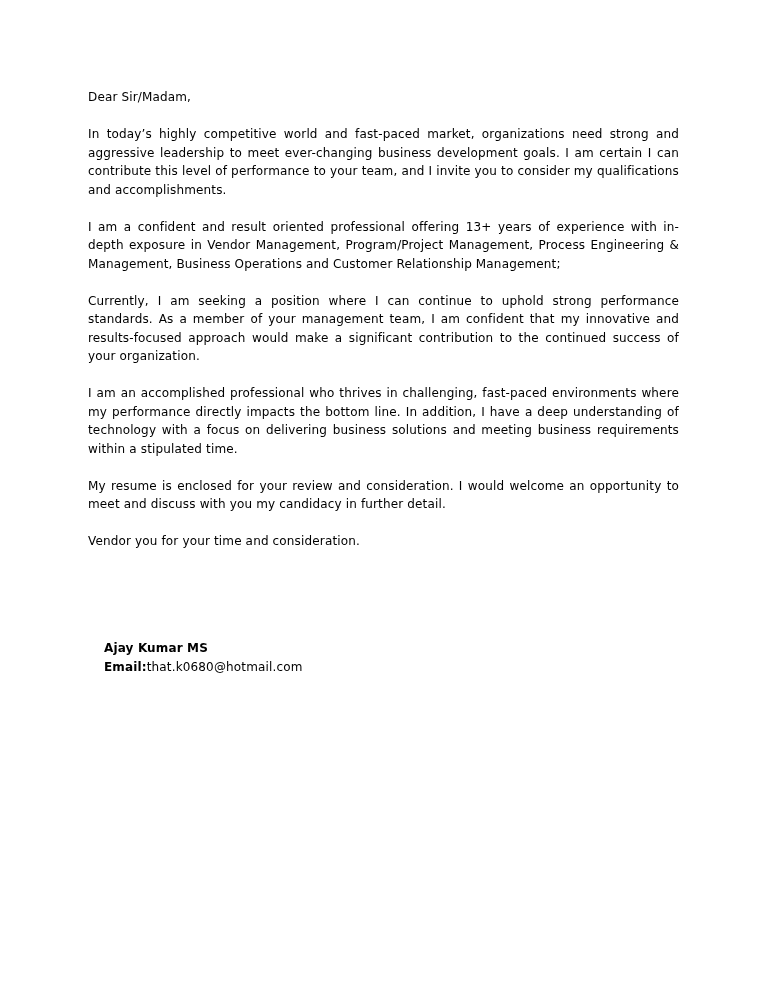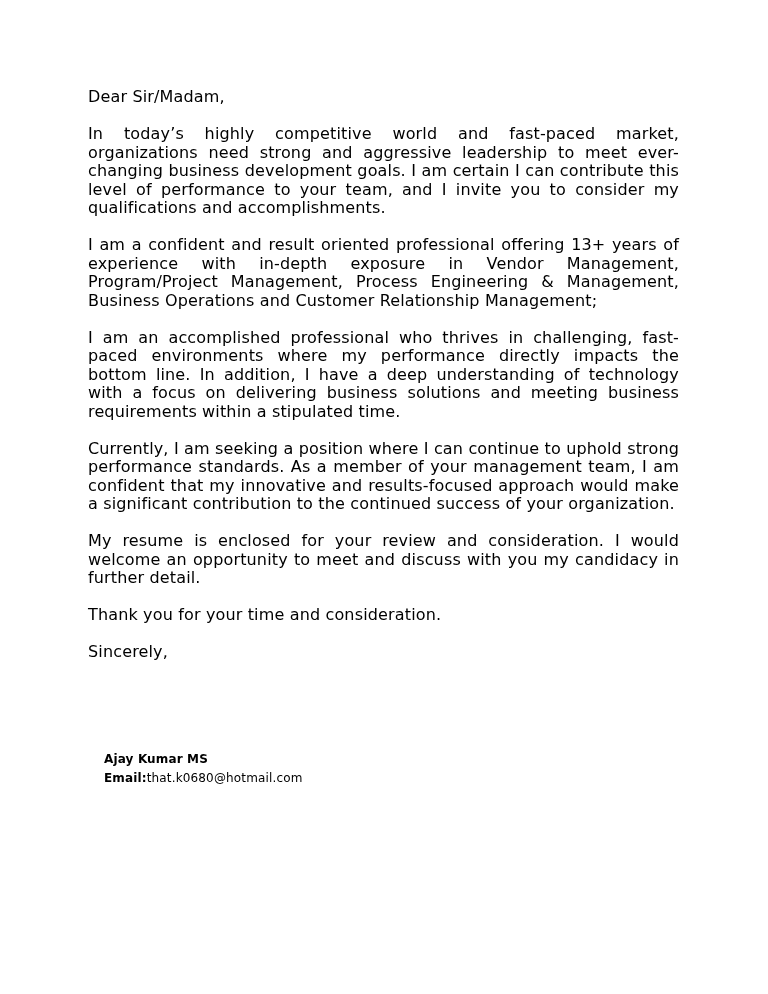--- a/index.html
+++ b/index.html
@@ -23,21 +23,21 @@
     overflow: hidden;
   }
   .letter-body {
     position: absolute;
     left: 88px;
     top: 88px;
     width: 591px;
   }
   .para {
     margin: 0 0 18.5px 0;
-    font-size: 16px;
+    font-size: 12px;
     line-height: 18.5px;
     text-align: justify;
     text-justify: inter-word;
     letter-spacing: 0.15px;
   }
   .para.salutation,
   .para.closing-line,
   .para.signoff {
     text-align: left;
   }
@@ -76,29 +76,28 @@
 <div class="page">
 
   <div class="letter-body">
 
     <p class="para salutation">Dear Sir/Madam,</p>
 
     <p class="para spaced">In today’s highly competitive world and fast-paced market, organizations need strong and aggressive leadership to meet ever-changing business development goals. I am certain I can contribute this level of performance to your team, and I invite you to consider my qualifications and accomplishments.</p>
 
     <p class="para spaced"><span>I am a confident and result oriented professional offering </span><span class="bold">13+ years</span><span> of experience with in-depth exposure in </span><span class="bold">Vendor Management, Program/Project Management, Process Engineering &amp; Management, Business Operations and Customer Relationship Management;</span></p>
 
+    <p class="para spaced">Currently, I am seeking a position where I can continue to uphold strong performance standards. As a member of your management team, I am confident that my innovative and results-focused approach would make a significant contribution to the continued success of your organization.</p>
+
     <p class="para spaced">I am an accomplished professional who thrives in challenging, fast-paced environments where my performance directly impacts the bottom line. In addition, I have a deep understanding of technology with a focus on delivering business solutions and meeting business requirements within a stipulated time.</p>
-
-    <p class="para spaced">Currently, I am seeking a position where I can continue to uphold strong performance standards. As a member of your management team, I am confident that my innovative and results-focused approach would make a significant contribution to the continued success of your organization.</p>
 
     <p class="para spaced">My resume is enclosed for your review and consideration. I would welcome an opportunity to meet and discuss with you my candidacy in further detail.</p>
 
-    <p class="para closing-line last-of-body">Thank you for your time and consideration.</p>
+    <p class="para closing-line last-of-body">Vendor you for your time and consideration.</p>
 
-    <p class="para signoff">Sincerely,</p>
 
     <div class="signature-gap"></div>
 
     <div class="signature-block">
       <p class="sig-line sig-name">Ajay Kumar MS</p>
       <p class="sig-line"><span class="sig-label">Email:</span><span>that.k0680@hotmail.com</span></p>
     </div>
 
   </div>
 </div>

